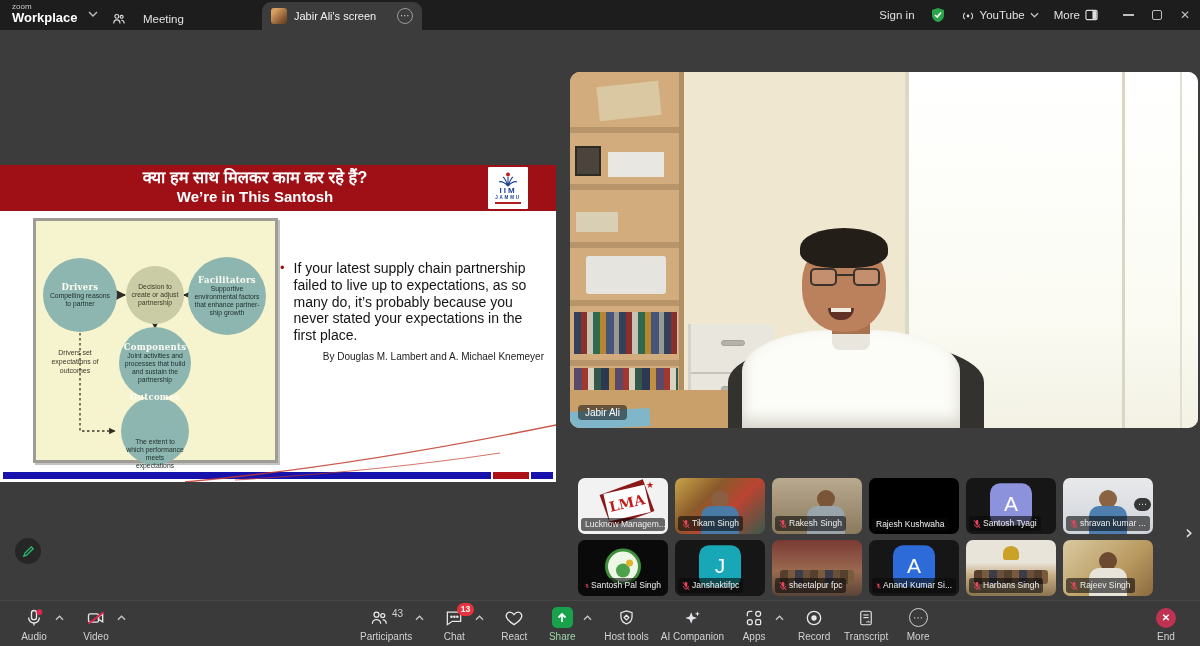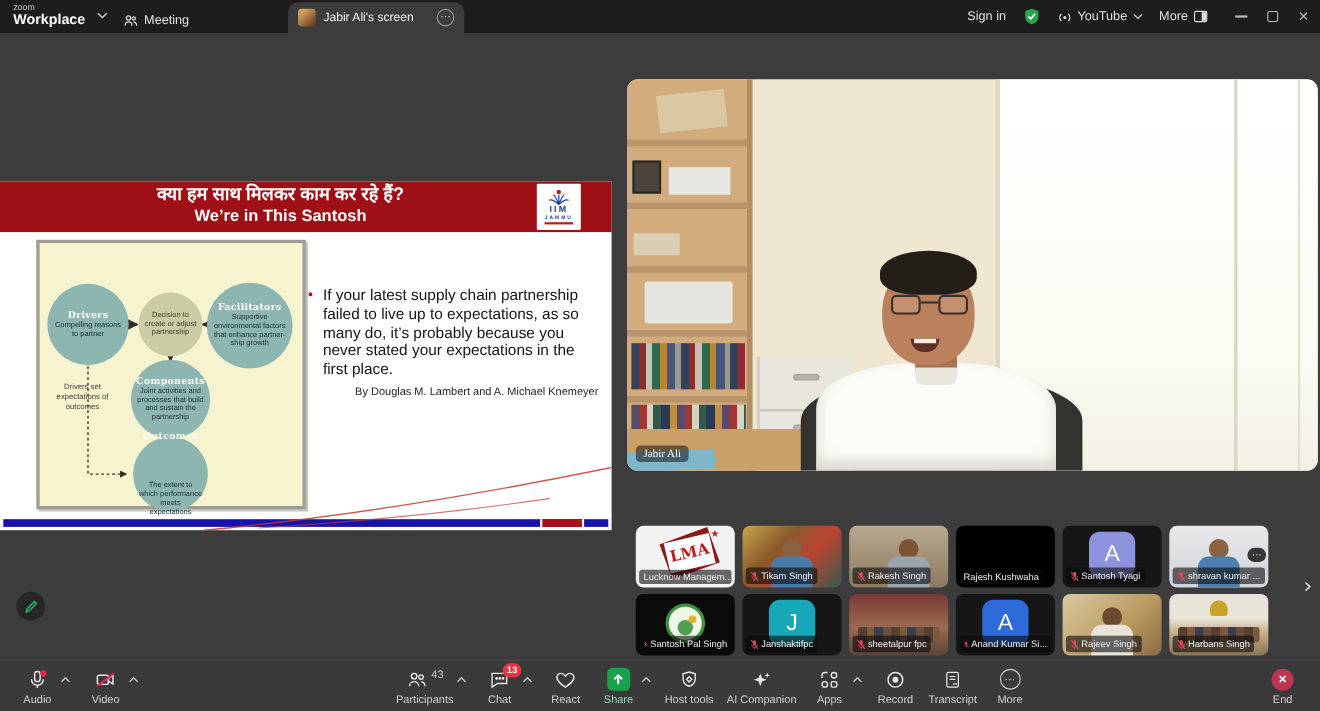--- a/index.html
+++ b/index.html
@@ -6,21 +6,21 @@
   html,body { width:1200px; height:646px; overflow:hidden; background:#3c3c3c;
     font-family:"Liberation Sans","DejaVu Sans",sans-serif; }
   #app { position:relative; width:1200px; height:646px; background:#3c3c3c; overflow:hidden; }
 
   
   .titlebar { position:absolute; top:0; left:0; right:0; height:30px; background:#1d1d1d; z-index:9; }
   .logo-block { position:absolute; left:12px; top:3px; line-height:1.05; color:#fff; }
   .logo-small { font-size:8px; color:#c9c9c9; display:block; }
   .logo-main  { font-size:13px; font-weight:bold; display:block; }
   .logo-chev { position:absolute; left:88px; top:11px; }
-  .tab-meeting { position:absolute; left:112px; top:0; height:38px; display:flex; align-items:center; gap:5px; color:#e2e2e2; font-size:11.5px; }
+  .tab-meeting { position:absolute; left:112px; top:0; height:38px; display:flex; align-items:center; gap:17px; color:#e2e2e2; font-size:11.5px; }
   .tab-active { position:absolute; left:262px; top:2px; width:160px; height:28px; background:#3c3c3c;
     border-radius:9px 9px 0 0; display:flex; align-items:center; gap:7px; padding:0 9px; color:#f2f2f2; font-size:11px; }
   .tab-avatar { width:16px; height:16px; border-radius:3px; flex:0 0 16px;
     background:linear-gradient(135deg,#d8a060 20%,#8a5a34 70%,#5c3a20); }
   .tab-label { white-space:nowrap; overflow:hidden; }
   .tab-more { margin-left:auto; width:16px; height:16px; border:1px solid #9b9b9b; border-radius:50%;
     color:#cfcfcf; font-size:10px; line-height:13px; text-align:center; }
   .tb-right { position:absolute; right:10px; top:0; height:30px; display:flex; align-items:center; gap:15px; color:#e0e0e0; font-size:11.5px; }
   .tbr-group { display:flex; align-items:center; gap:5px; }
   .win-btns { display:flex; align-items:center; gap:18px; margin-left:10px; color:#bdbdbd; }
@@ -72,21 +72,21 @@
   .foot-bar { position:absolute; left:3px; right:3px; bottom:3px; height:7px; background:#1812ad; }
   .foot-red { position:absolute; right:22px; top:0; bottom:0; width:40px; background:#ad1016;
     border-left:2px solid #fff; border-right:2px solid #fff; }
   .annotations { position:absolute; left:0; top:0; z-index:4; pointer-events:none; }
 
   .annot-btn { position:absolute; left:15px; top:538px; width:26px; height:26px; border-radius:50%;
     background:#262626; border:none; display:flex; align-items:center; justify-content:center; cursor:pointer; }
 
   
   .video-main { position:absolute; left:570px; top:72px; width:628px; height:356px; border-radius:10px;
-    overflow:hidden; background:#efe7d0; z-index:2;font-family:Liberation Serif, serif; }
+    overflow:hidden; background:#efe7d0; z-index:2; }
   .vm-window { position:absolute; left:335px; top:0; width:293px; height:100%;
     background:linear-gradient(180deg,#ffffff 0%,#fbfbf3 70%,#f3f1e4 100%); border-left:4px solid #dcd8c6; }
   .vm-mullion1 { position:absolute; left:552px; top:0; width:3px; height:100%; background:#dad6c4; }
   .vm-mullion2 { position:absolute; left:610px; top:0; width:2px; height:100%; background:#e3dfd0; }
   .vm-shelf { position:absolute; left:0; top:0; width:114px; height:100%; background:#d2ac7c; border-right:5px solid #b28f60; }
   .vm-board { position:absolute; left:0; width:100%; height:6px; background:#b8946a; }
   .vm-box1 { position:absolute; left:28px; top:12px; width:62px; height:34px; background:#d9c8a2; transform:rotate(-6deg); }
   .vm-frame { position:absolute; left:5px; top:74px; width:26px; height:30px; background:#4a443c; border:2px solid #2e2a24; }
   .vm-whitebox { position:absolute; left:38px; top:80px; width:56px; height:25px; background:#e9e7e2; }
   .vm-papers { position:absolute; left:6px; top:140px; width:42px; height:20px; background:#d9cfb4; }
@@ -489,43 +489,43 @@
         <span class="pname">
           <svg width="8" height="10" viewBox="0 0 10 12">
               <rect x="3.4" y="1" width="3.2" height="6" rx="1.6" fill="#e8455f"></rect>
               <path d="M1.8 6a3.2 3.2 0 0 0 6.4 0M5 9v2" stroke="#e8455f" stroke-width="1" fill="none"></path>
               <line x1="1" y1="1" x2="9" y2="11" stroke="#e8455f" stroke-width="1.2"></line>
             </svg>
           <span>Anand Kumar Si...</span>
         </span>
       </div>
 
+      <div class="thumb t-harbans">
+        <span class="dome"></span>
+          <span class="crowd"></span>
+        <span class="pname">
+          <svg width="8" height="10" viewBox="0 0 10 12">
+              <rect x="3.4" y="1" width="3.2" height="6" rx="1.6" fill="#e8455f"></rect>
+              <path d="M1.8 6a3.2 3.2 0 0 0 6.4 0M5 9v2" stroke="#e8455f" stroke-width="1" fill="none"></path>
+              <line x1="1" y1="1" x2="9" y2="11" stroke="#e8455f" stroke-width="1.2"></line>
+            </svg>
+          <span>Harbans Singh</span>
+        </span>
+      </div>
+
       <div class="thumb t-rajeev">
         <span class="p-head" style="background:#6b4a30"></span>
           <span class="p-body" style="background:#e8e4da"></span>
         <span class="pname">
           <svg width="8" height="10" viewBox="0 0 10 12">
               <rect x="3.4" y="1" width="3.2" height="6" rx="1.6" fill="#e8455f"></rect>
               <path d="M1.8 6a3.2 3.2 0 0 0 6.4 0M5 9v2" stroke="#e8455f" stroke-width="1" fill="none"></path>
               <line x1="1" y1="1" x2="9" y2="11" stroke="#e8455f" stroke-width="1.2"></line>
             </svg>
           <span>Rajeev Singh</span>
-        </span>
-      </div>
-
-      <div class="thumb t-harbans">
-        <span class="dome"></span>
-          <span class="crowd"></span>
-        <span class="pname">
-          <svg width="8" height="10" viewBox="0 0 10 12">
-              <rect x="3.4" y="1" width="3.2" height="6" rx="1.6" fill="#e8455f"></rect>
-              <path d="M1.8 6a3.2 3.2 0 0 0 6.4 0M5 9v2" stroke="#e8455f" stroke-width="1" fill="none"></path>
-              <line x1="1" y1="1" x2="9" y2="11" stroke="#e8455f" stroke-width="1.2"></line>
-            </svg>
-          <span>Harbans Singh</span>
         </span>
       </div>
     </div>
 
     <button class="gal-next">›</button>
   </section>
 
   <footer class="toolbar">
 
     <div class="tgroup-left">

